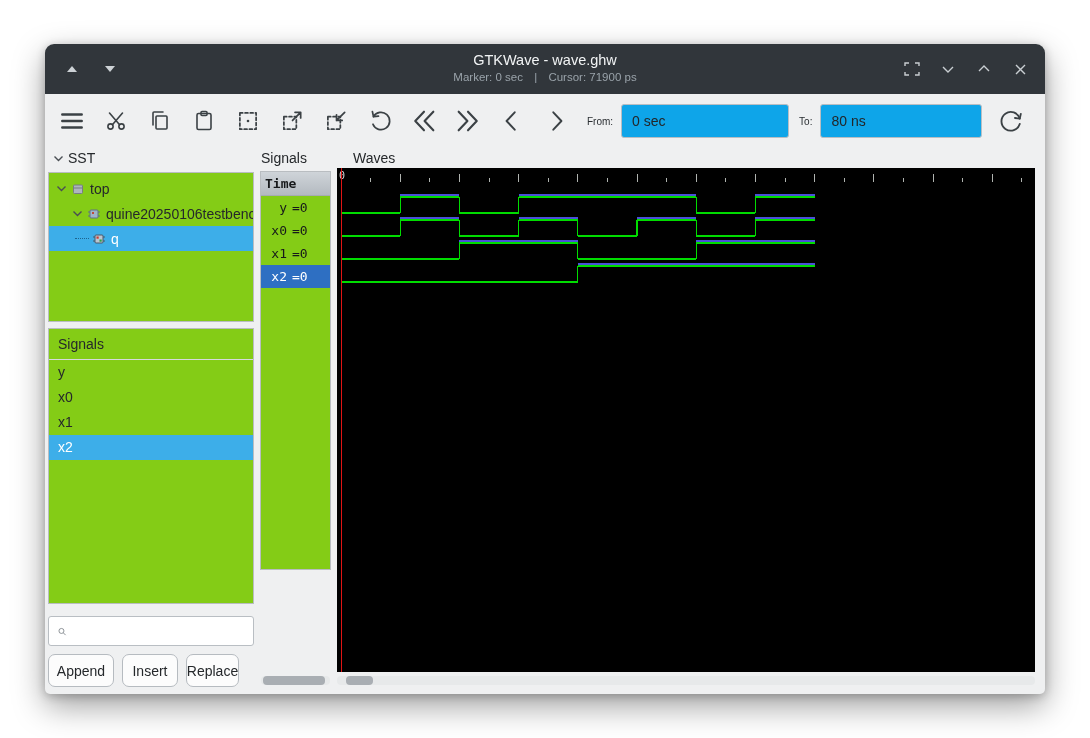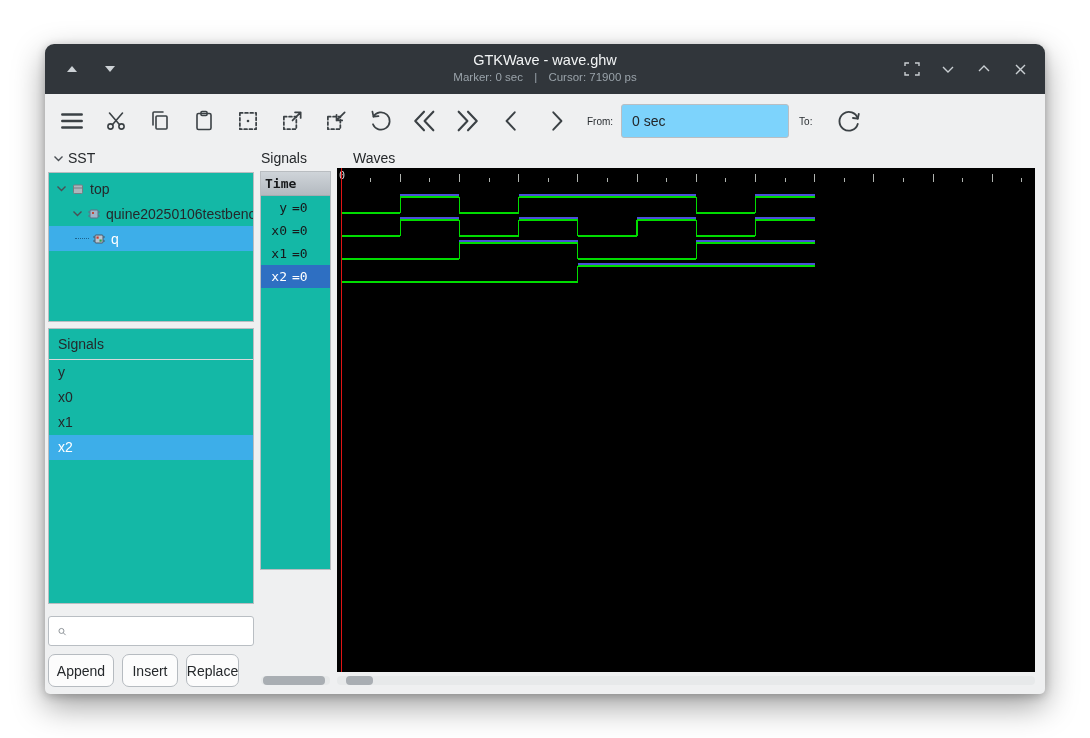--- a/index.html
+++ b/index.html
@@ -16,25 +16,25 @@
   .tb-title{font-size:14.5px;color:#f2f4f5;}
   .tb-sub{font-size:11.5px;color:#9aa3aa;margin-top:3px;}
   .tb-sub span{margin:0 4px;}
   
   .toolbar{position:absolute;top:50px;left:0;right:0;height:54px;display:flex;align-items:center;
            padding:0 10px;box-sizing:border-box;}
   .tool-btn{width:34px;height:34px;display:flex;align-items:center;justify-content:center;flex:0 0 auto;
             margin-right:10px;cursor:default;}
   svg.ticon{stroke:#3b4145;fill:none;stroke-width:1.6;stroke-linecap:round;stroke-linejoin:round;}
   .field-label{font-size:10px;color:#2a2e32;margin:0 8px 0 4px;flex:0 0 auto;}
-  .tool-input{height:34px;border:1px solid #b9bec3;border-radius:3px;background:#7dd3fc;font-size:14px;
+  .tool-input{height:34px;border:1px solid #b9bec3;border-radius:3px;background:#0ea5e9;font-size:14px;
               padding:0 10px;box-sizing:border-box;color:#232629;font-family:"Liberation Sans",sans-serif;flex:0 0 auto;}
   #from-input{width:168px;} #to-input{width:162px;}
   
-  .panel{position:absolute;background:#14b8a6;border:1px solid #b9bdc1;box-sizing:border-box;overflow:hidden;}
+  .panel{position:absolute;background:#84cc16;border:1px solid #b9bdc1;box-sizing:border-box;overflow:hidden;}
   .frame-label{position:absolute;font-size:14px;color:#25282b;}
   .sst-header{position:absolute;left:8px;top:106px;display:flex;align-items:center;gap:4px;
               font-size:14px;color:#25282b;cursor:default;}
   .tree-panel{left:3px;top:128px;width:206px;height:150px;padding-top:3px;}
   .tree-row{height:25px;display:flex;align-items:center;font-size:14px;color:#25282b;white-space:nowrap;cursor:default;}
   .tree-row.selected{background:#3daee9;color:#fff;}
   .tree-row .chev{margin-right:4px;flex:0 0 auto;display:flex;}
   .tree-row .nicon{margin-right:5px;flex:0 0 auto;display:flex;}
   .dotted{width:14px;height:0;border-top:1px dotted rgba(10,60,95,.65);margin-right:3px;flex:0 0 auto;}
   .signals-panel{left:3px;top:284px;width:206px;height:276px;}
@@ -184,20 +184,21 @@
         </svg>
     </div>
     <div class="tool-btn">
       <svg class="ticon" width="26" height="26" viewBox="0 0 24 24" style="stroke-width:1.8">
         <polyline points="9.5,4 17,12 9.5,20"></polyline>
         </svg>
     </div>
     <span class="field-label">From:</span>
     <input id="from-input" class="tool-input" value="0 sec" style="">
     <span class="field-label" style="margin-left:10px;">To:</span>
+    <input id="to-input" class="tool-input" value="80 ns" style="">
     <div class="tool-btn" style="margin-left:12px;">
       <svg class="ticon" width="28" height="28" viewBox="0 0 24 24">
         <path d="M19.5 10 A8 8 0 1 0 19.5 14.5"></path>
         <path d="M19.5 10 L15.4 9.4 M19.5 10 L20.4 5.9"></path>
         </svg>
     </div>
   </div>
 
   <div class="sst-header">
     <svg width="11" height="9" viewBox="0 0 11 9">

